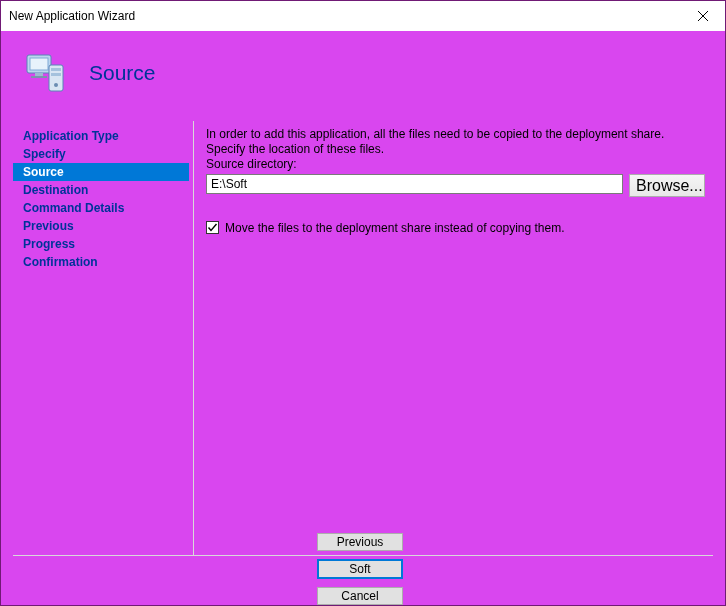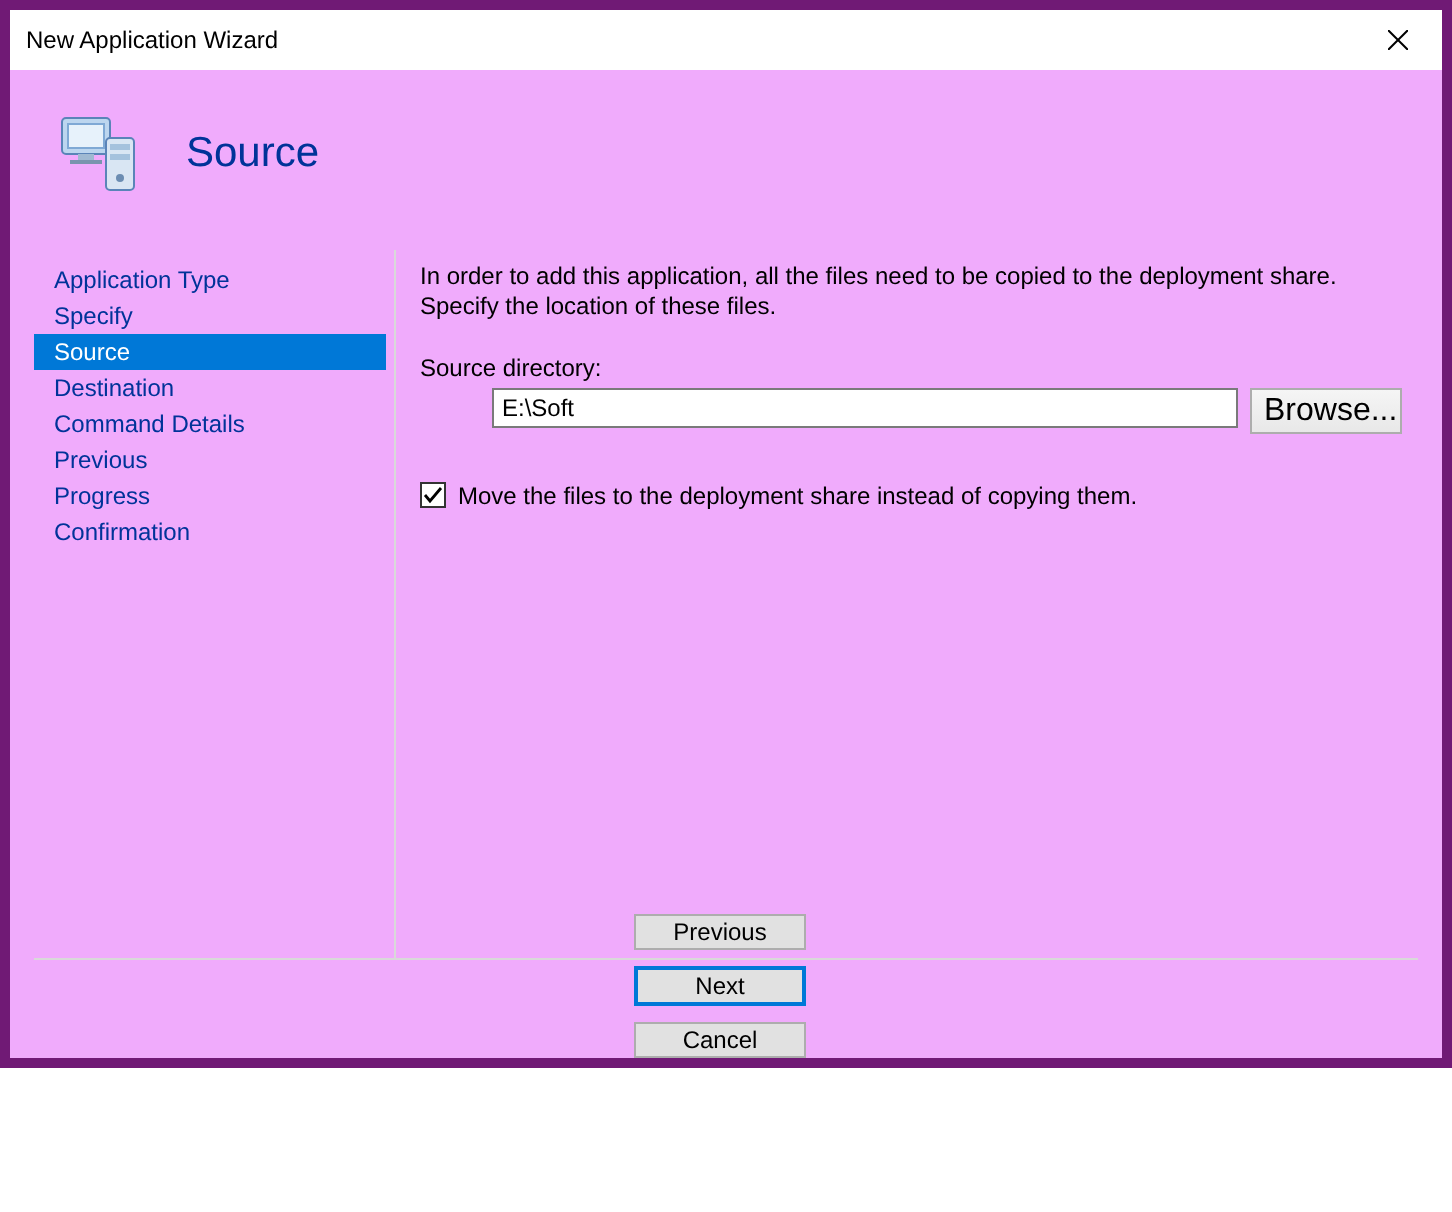--- a/index.html
+++ b/index.html
@@ -5,24 +5,24 @@
   * { box-sizing: border-box; }
   html, body {
     margin: 0; padding: 0;
     width: 726px; height: 606px;
     font-family: "Segoe UI", Tahoma, sans-serif;
     font-size: 12px;
     color: #000;
     background: #fff;
   }
   .window {
-    width: 726px; height: 534px;
-    border: 5px solid #701a75;
+    width: 726px; height: 606px;
+    border: 1px solid #701a75;
     display: flex; flex-direction: column;
-    background: #f0abfc;
+    background: #d946ef;
   }
   .titlebar {
     height: 30px;
     display: flex; align-items: center;
     padding: 0 0 0 8px;
     background: #fff;
   }
   .titlebar .title {
     flex: 1;
     color: #000;
@@ -59,37 +59,37 @@
     width: 176px;
     padding: 6px 0 0 0;
     margin-right: 4px;
   }
   .sidebar .nav-item {
     padding: 1px 6px 1px 10px;
     line-height: 16px;
     color: #003399;
     cursor: pointer;
     white-space: nowrap;
+    font-weight: bold;
   }
   .sidebar .nav-item.selected {
     background: #0078d7;
     color: #fff;
   }
   .main-pane {
     flex: 1;
     border-left: 1px solid #d9d9d9;
     padding: 6px 8px 0 12px;
     color: #000;
   }
   .instruction {
     line-height: 15px;
-    margin-bottom: 16px;
   }
   .field-label { margin-bottom: 3px; }
-  .field-row { display: flex; align-items: stretch; gap: 6px; margin-bottom: 24px; margin-left: 36px; }
+  .field-row { display: flex; align-items: stretch; gap: 6px; margin-bottom: 24px; }
   .text-input {
     flex: 1;
     height: 20px;
     border: 1px solid #7a7a7a;
     padding: 1px 4px;
     font-family: "Segoe UI", Tahoma, sans-serif;
     font-size: 12px;
     background: #fff;
     outline: none;
   }
@@ -195,17 +195,17 @@
           </svg>
         </span>
         <span>Move the files to the deployment share instead of copying them.</span>
       </div>
     </div>
 
   </div>
 
   <div class="footer">
     <button>Previous</button>
-    <button class="primary">Next</button>
+    <button class="primary">Soft</button>
     <button>Cancel</button>
   </div>
 
 </div>
 
 </body></html>

